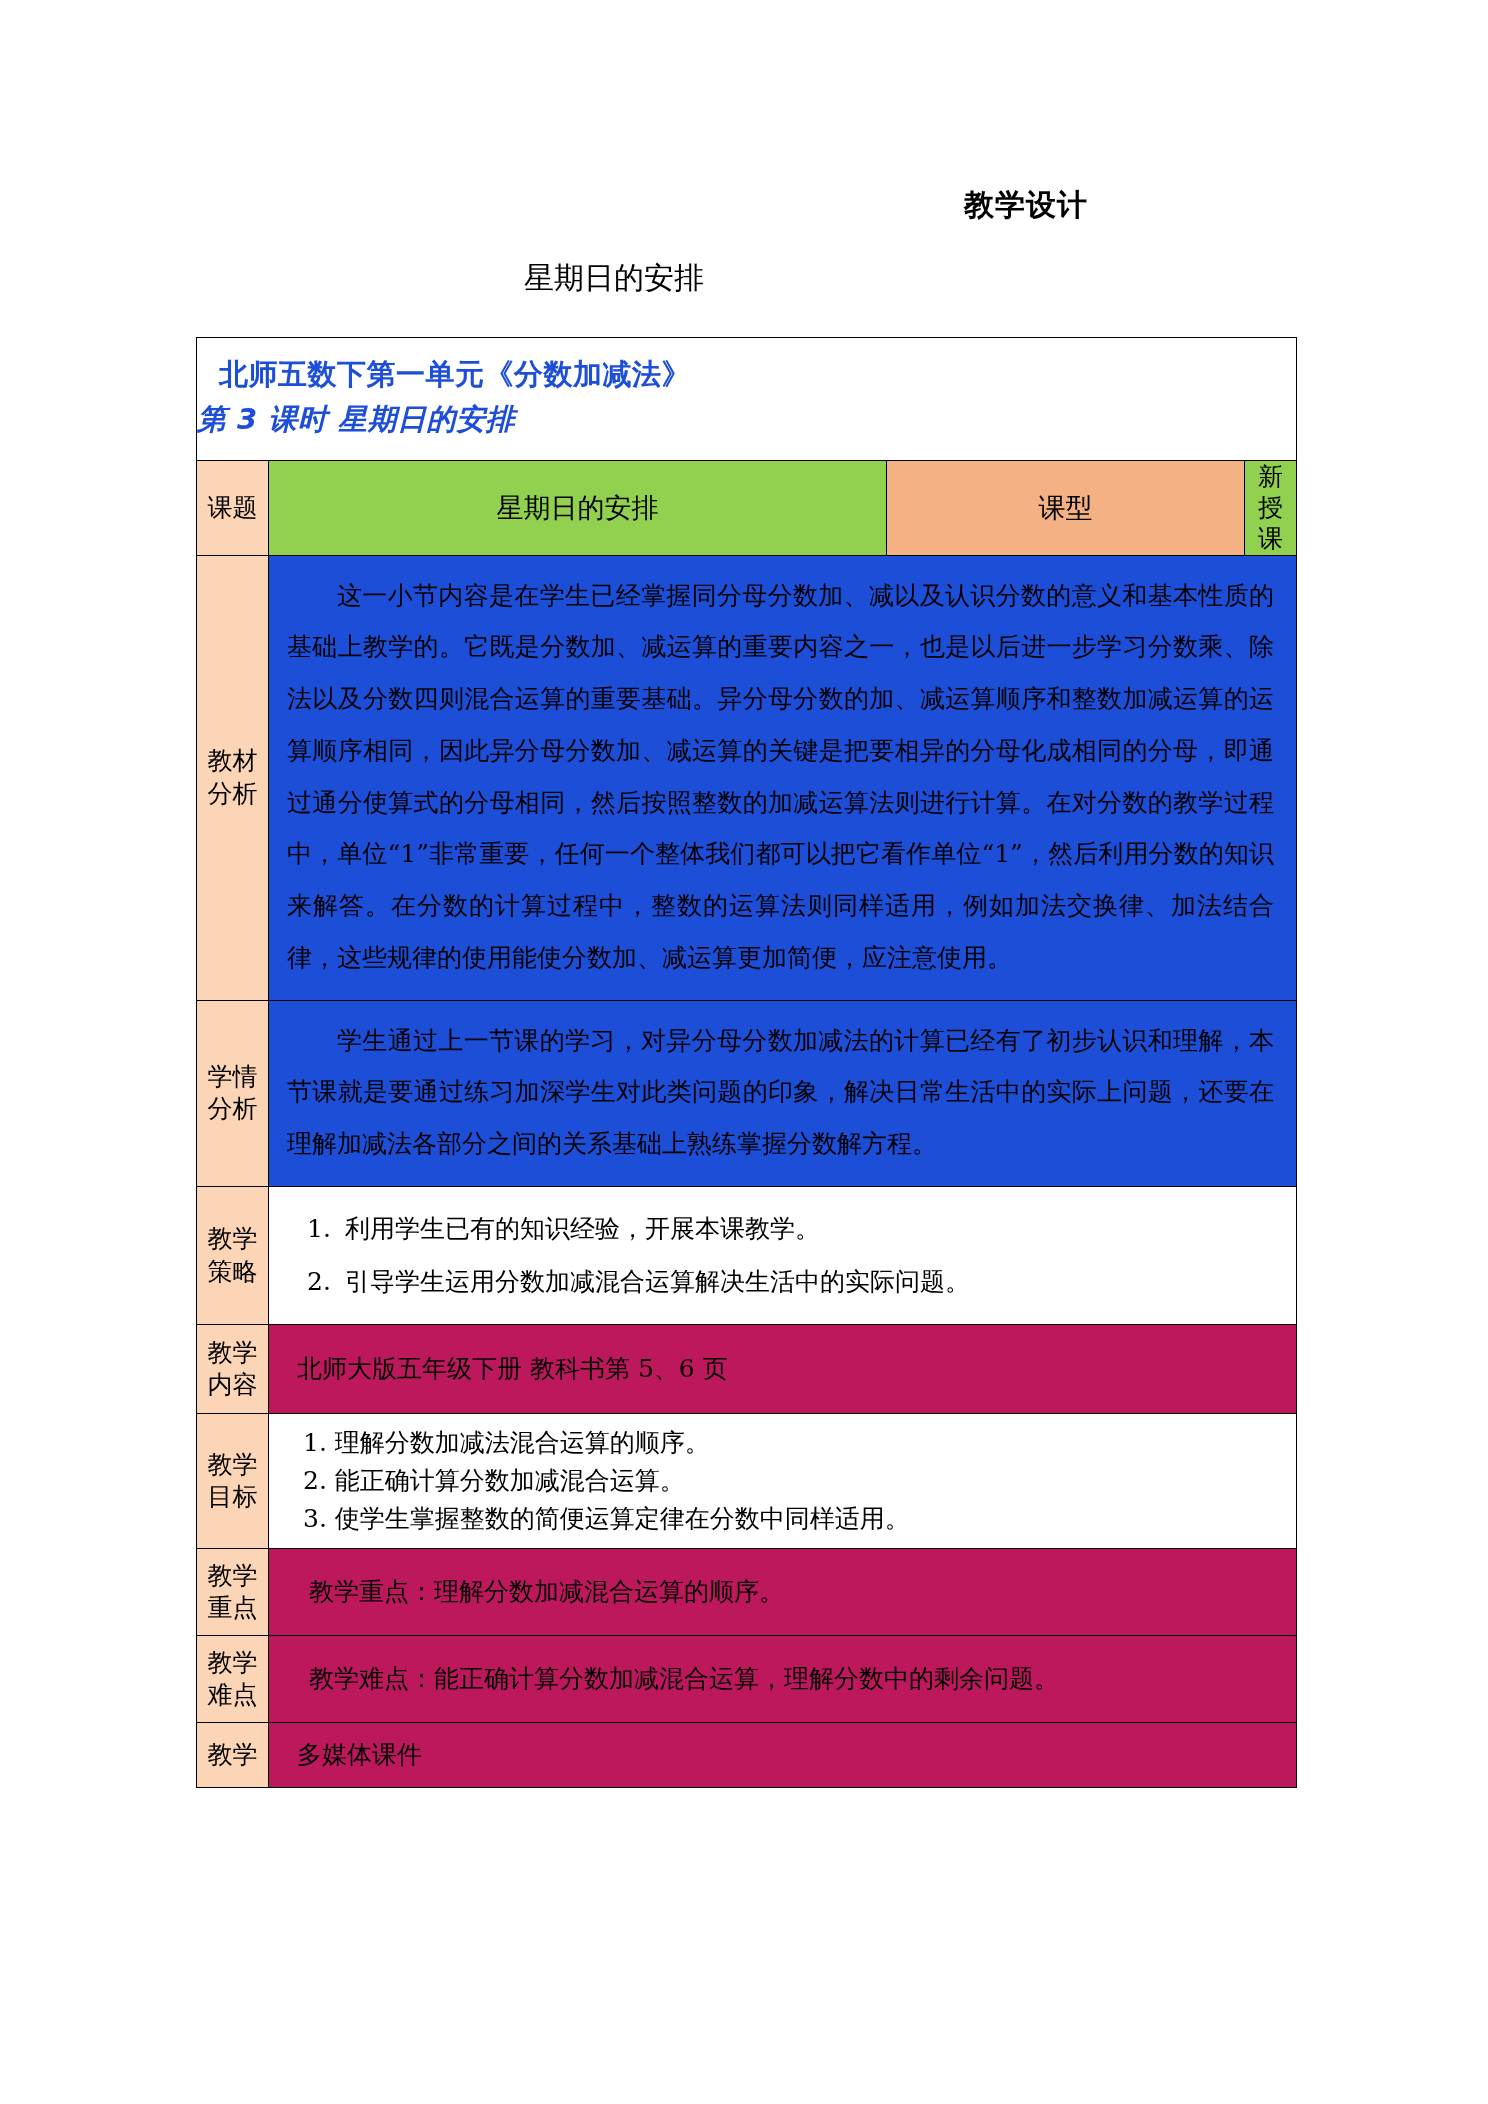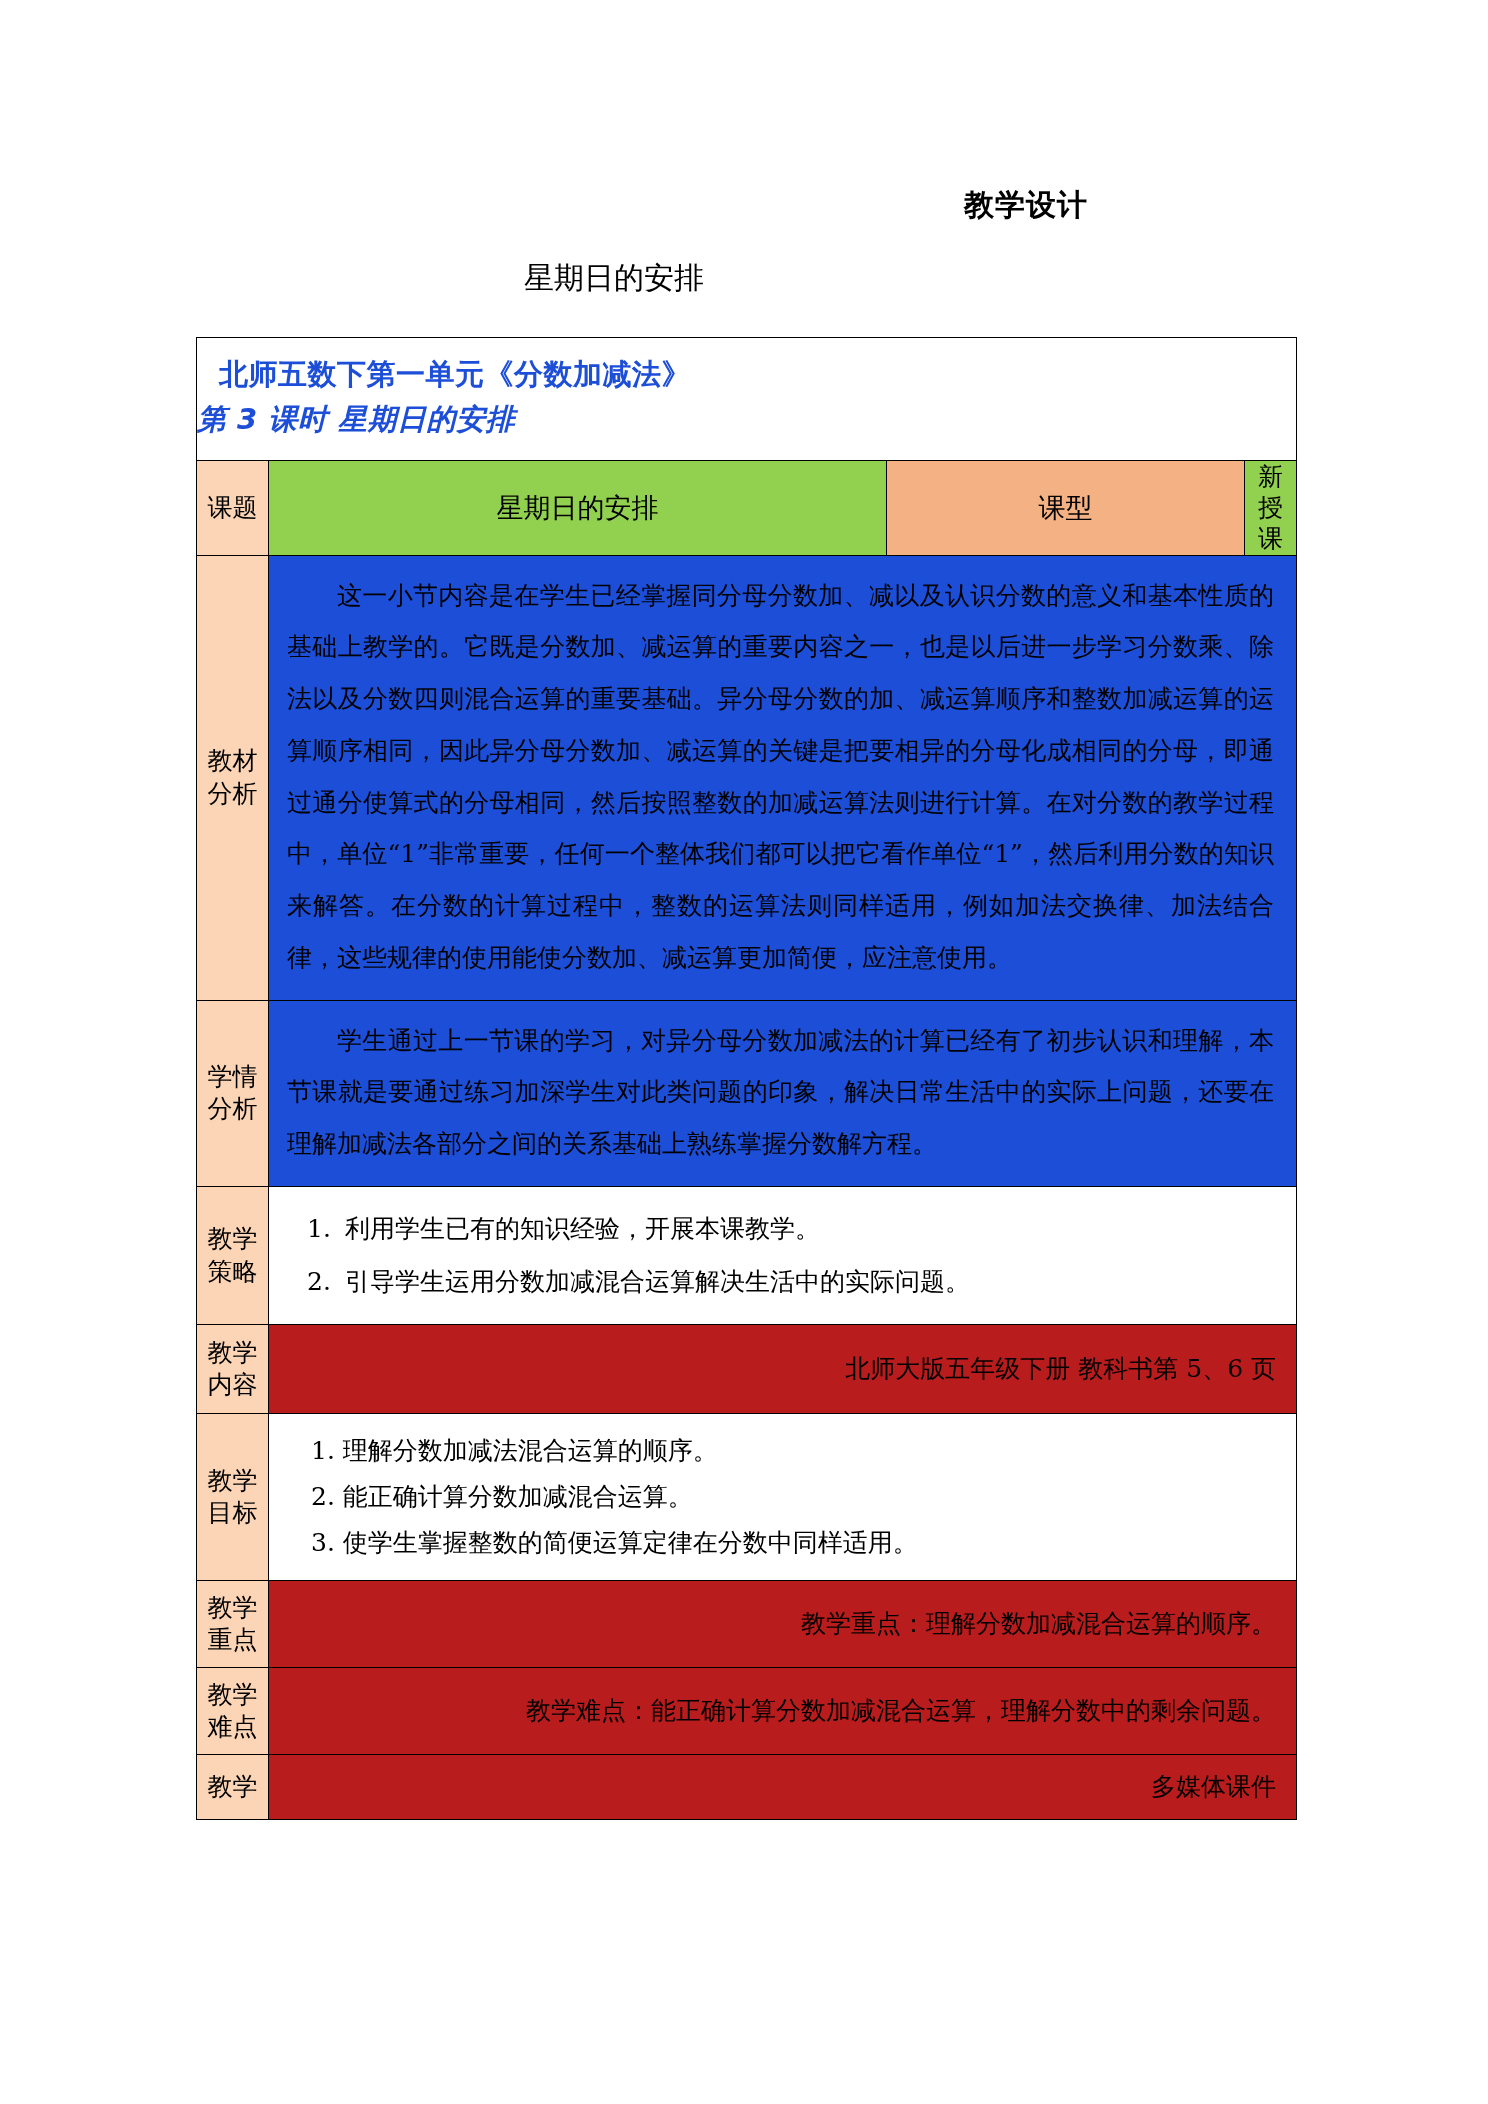--- a/index.html
+++ b/index.html
@@ -133,28 +133,27 @@
   }
   .list-cell .li { margin: 4px; }
   .list-cell .num { display: inline-block; min-width: 38px; }
 
   .goals-cell {
     background: #ffffff;
     padding: 10px 20px 10px 34px !important;
     font-size: 25px;
     line-height: 1.52;
   }
-  .goals-cell .li { margin: 8px; }
+  .goals-cell .li { margin: 0; }
 
   .plain-cell {
-    background: #b91c1c;
+    background: #be185d;
     padding: 12px 20px 12px 28px !important;
     font-size: 25px;
     line-height: 1.6;
-    text-align: right;
   }
   .plain-cell.ind { padding-left: 40px !important; }
 
   
   .footer {
     position: absolute;
     top: 1955px;
     left: 0;
     width: 1488px;
     text-align: center;

